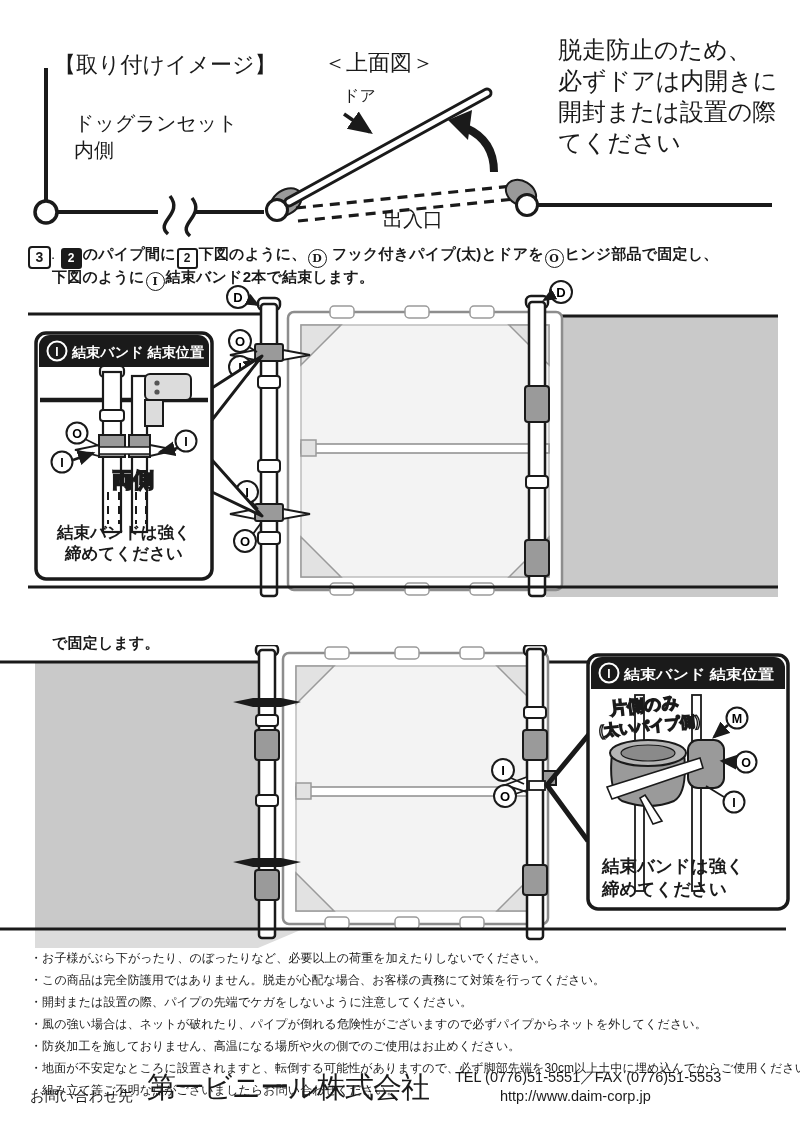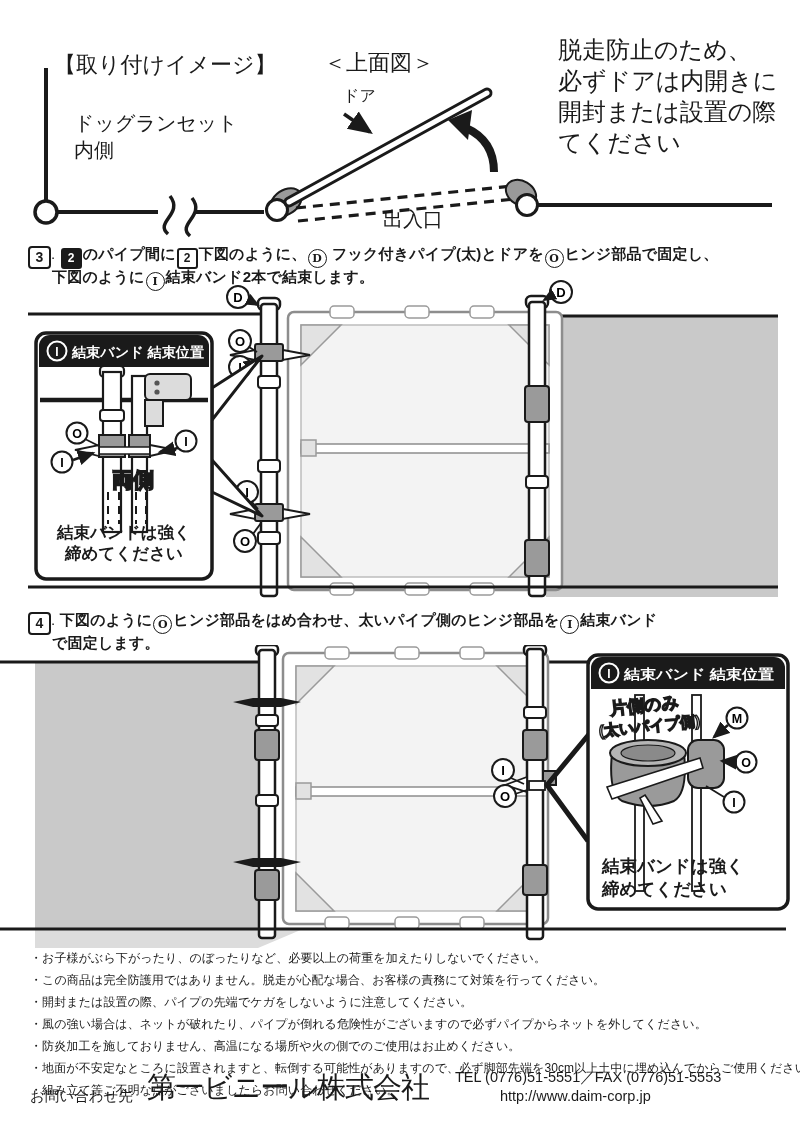--- a/index.html
+++ b/index.html
@@ -206,24 +206,20 @@
         <circle cx="186" cy="161" r="10.5" fill="#fff" stroke="#1a1a1a" stroke-width="2"></circle>
         <text x="186" y="166" text-anchor="middle" font-size="12.5" font-weight="bold" font-family="DejaVu Serif,serif">I</text>
         <line x1="178" y1="168" x2="160" y2="172" stroke="#1a1a1a" stroke-width="2.5" marker-end="url(#ah3)"></line>
       </g>
       <text x="133" y="207" text-anchor="middle" font-size="21" font-weight="bold" fill="#fff" stroke="#1a1a1a" stroke-width="1.6">両側</text>
       <text x="124" y="258" text-anchor="middle" font-size="16.5" font-weight="bold" fill="#1a1a1a">結束バンドは強く</text>
       <text x="124" y="279" text-anchor="middle" font-size="16.5" font-weight="bold" fill="#1a1a1a">締めてください</text>
     </g>
   </svg>
 
-  <div class="abs steptext" style="left:28px;top:611px;">
-    <span class="stepnum">4</span><span class="b">.</span>
-    <span>下図のように</span><span class="clbl">O</span><span>ヒンジ部品をはめ合わせ、太いパイプ側のヒンジ部品を</span><span class="clbl">I</span><span>結束バンド</span>
-  </div>
   <div class="abs steptext" style="left:52px;top:634px;">
     <span>で固定します。</span>
   </div>
 
   <svg style="top:645px" width="800" height="312" viewBox="0 0 800 312">
     <defs>
       <marker id="ah4" markerWidth="9" markerHeight="9" refX="6" refY="3" orient="auto" markerUnits="strokeWidth">
         <path d="M0,0 L7,3 L0,6 z" fill="#1a1a1a"></path>
       </marker>
     </defs>

